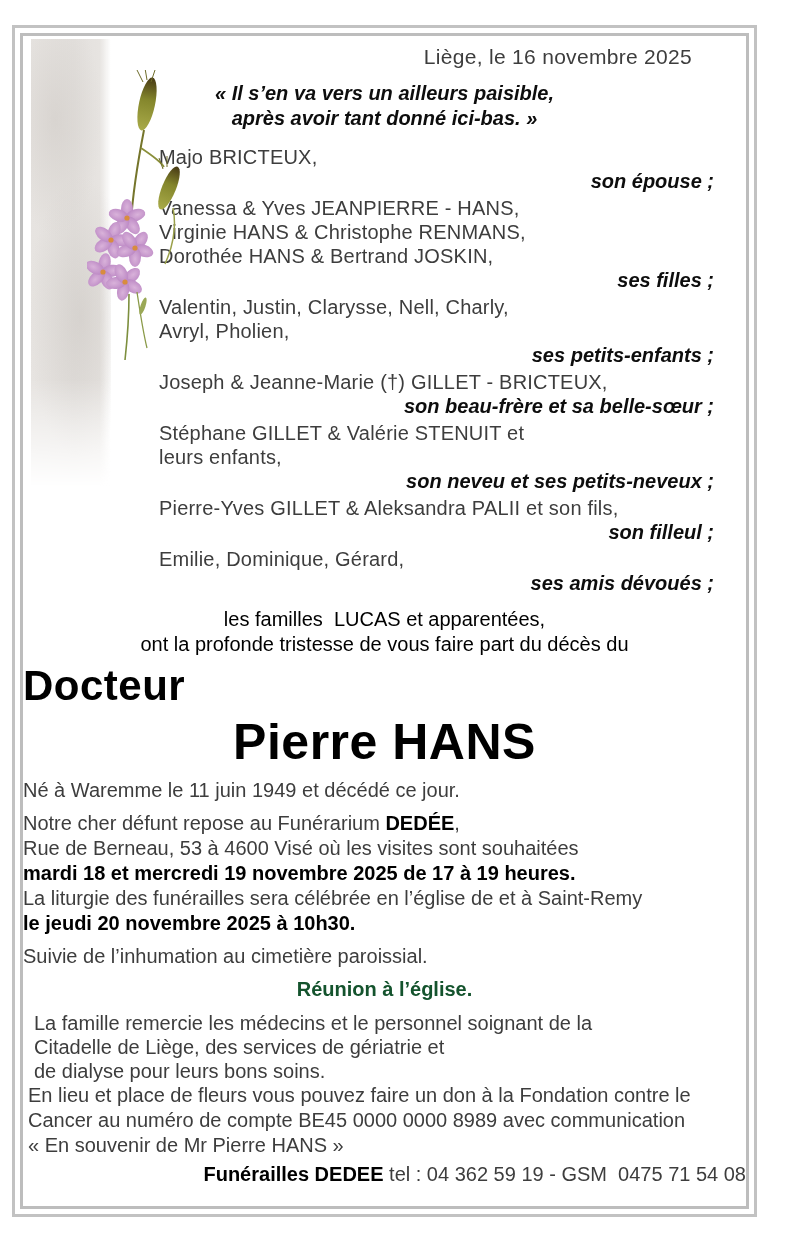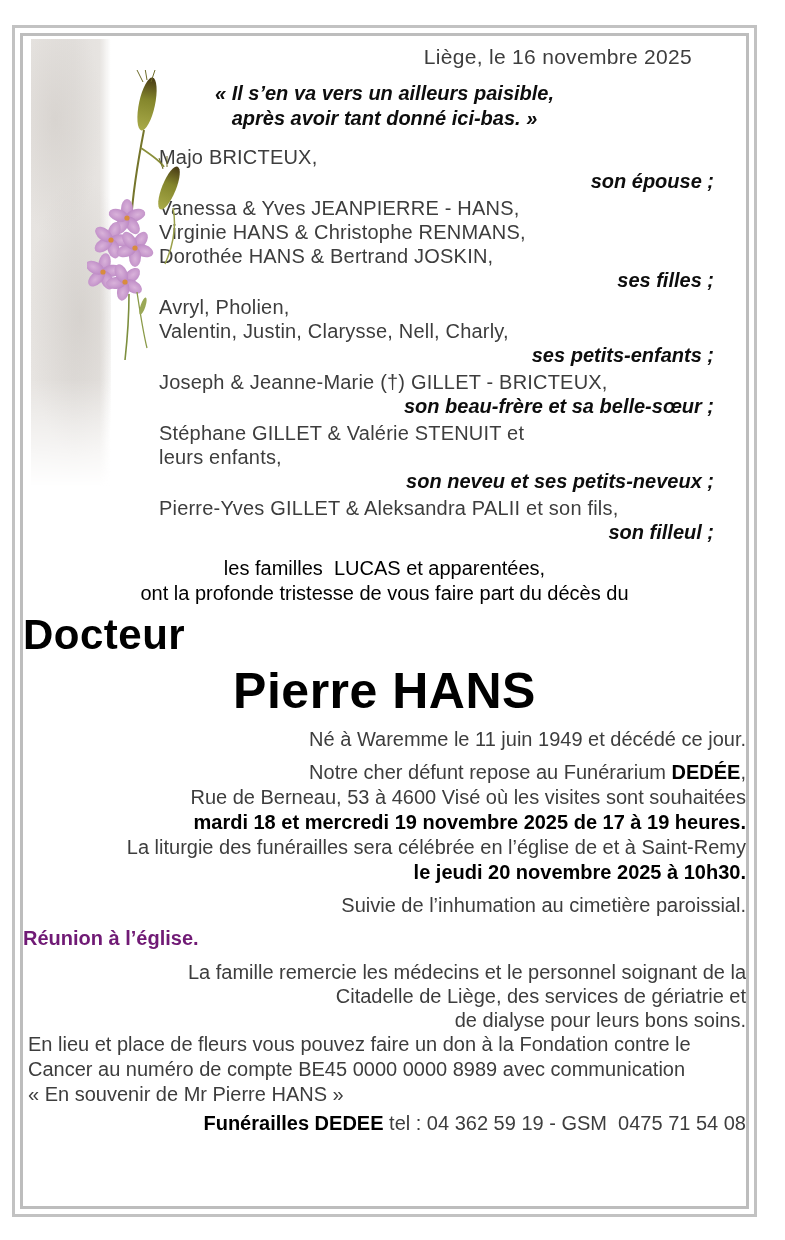--- a/index.html
+++ b/index.html
@@ -122,37 +122,37 @@
   .big-name {
     margin-top: 5px;
     text-align: center;
     font-size: 50px;
     line-height: 56px;
     font-weight: 700;
     color: #000000;
     letter-spacing: 0.5px;
   }
   .center-line {
-    text-align: right;
+    text-align: left;
     font-size: 20px;
     line-height: 25px;
     color: #3d3d3d;
   }
   .b { font-weight: 700; color: #000000; }
   .birth { margin-top: 8px; }
   .funerarium { margin-top: 8px; }
   .liturgy { }
   .inhumation { margin-top: 8px; }
   .reunion {
     margin-top: 8px;
-    text-align: left;
-    font-size: 20px;
-    line-height: 25px;
-    font-weight: 700;
-    color: #701a75;
+    text-align: center;
+    font-size: 20px;
+    line-height: 25px;
+    font-weight: 700;
+    color: #14532d;
   }
   .thanks { margin-top: 9px; }
   .thanks .center-line { line-height: 24px; padding-left: 11px; }
   .donation {
     text-align: left;
     padding-left: 5px;
     padding-right: 4px;
     font-size: 20px;
     line-height: 25px;
     color: #3d3d3d;
@@ -263,36 +263,40 @@
             <div class="fam-names prewrap">Majo BRICTEUX,</div>
             <div class="fam-rel prewrap">son épouse ;</div>
           </div>
           <div class="fam-group">
             <div class="fam-names prewrap">Vanessa &amp; Yves JEANPIERRE - HANS,</div>
             <div class="fam-names prewrap">Virginie HANS &amp; Christophe RENMANS,</div>
             <div class="fam-names prewrap">Dorothée HANS &amp; Bertrand JOSKIN,</div>
             <div class="fam-rel prewrap">ses filles ;</div>
           </div>
           <div class="fam-group">
+            <div class="fam-names prewrap">Valentin, Justin, Clarysse, Nell, Charly,</div>
             <div class="fam-names prewrap">Avryl, Pholien,</div>
-            <div class="fam-names prewrap">Valentin, Justin, Clarysse, Nell, Charly,</div>
             <div class="fam-rel prewrap">ses petits-enfants ;</div>
           </div>
           <div class="fam-group">
             <div class="fam-names prewrap">Joseph &amp; Jeanne-Marie (†) GILLET - BRICTEUX,</div>
             <div class="fam-rel prewrap">son beau-frère et sa belle-sœur ;</div>
           </div>
           <div class="fam-group">
             <div class="fam-names prewrap">Stéphane GILLET &amp; Valérie STENUIT et</div>
             <div class="fam-names prewrap">leurs enfants,</div>
             <div class="fam-rel prewrap">son neveu et ses petits-neveux ;</div>
           </div>
           <div class="fam-group">
             <div class="fam-names prewrap">Pierre-Yves GILLET &amp; Aleksandra PALII et son fils,</div>
             <div class="fam-rel prewrap">son filleul ;</div>
+          </div>
+          <div class="fam-group">
+            <div class="fam-names prewrap">Emilie, Dominique, Gérard,</div>
+            <div class="fam-rel prewrap">ses amis dévoués ;</div>
           </div>
         </div>
 
         <div class="intro">
           <div class="prewrap">les familles  LUCAS et apparentées,</div>
           <div class="prewrap">ont la profonde tristesse de vous faire part du décès du</div>
         </div>
 
         <div class="big-title prewrap">Docteur</div>
         <div class="big-name prewrap">Pierre HANS</div>

